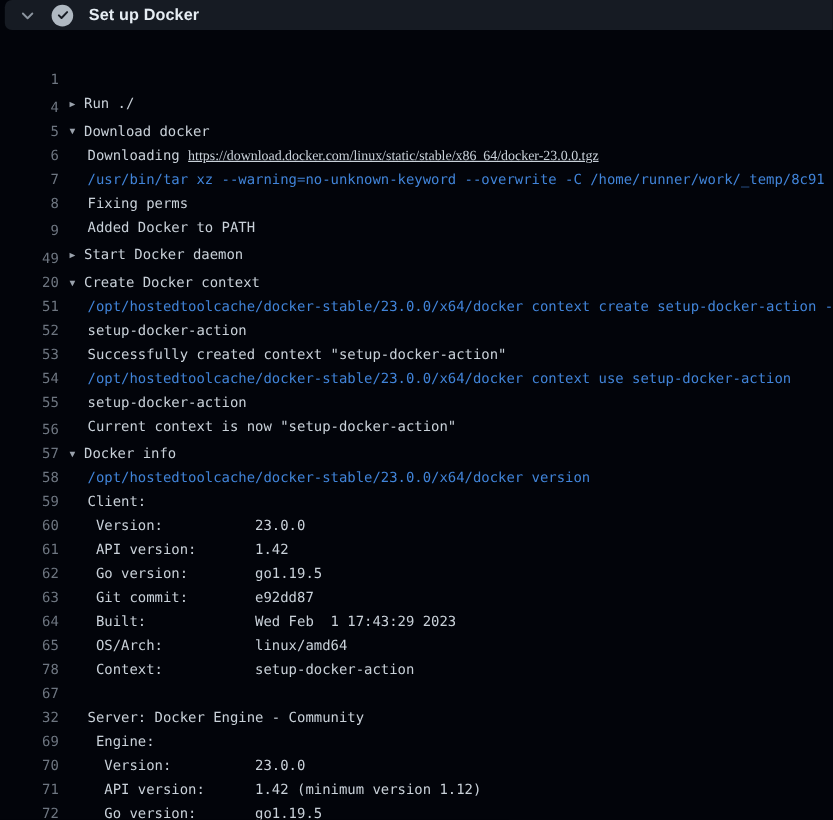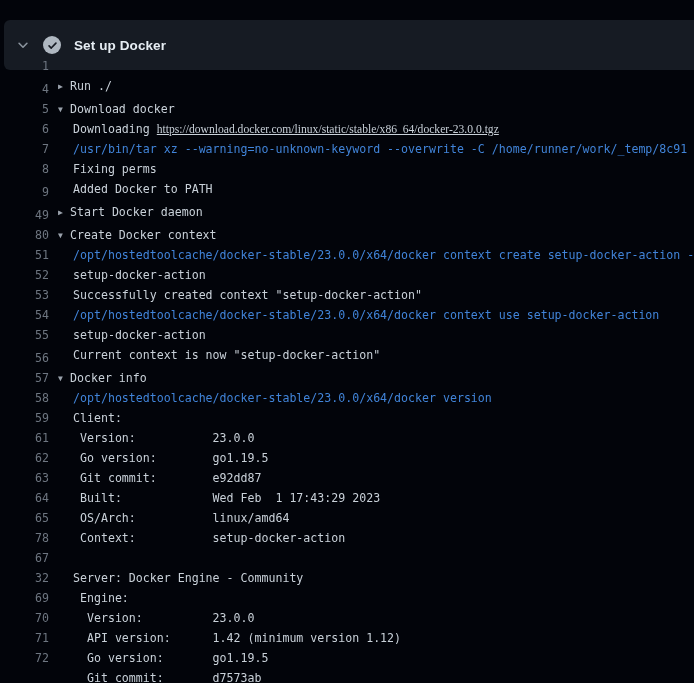--- a/index.html
+++ b/index.html
@@ -2,21 +2,21 @@
 <html><head>
 <meta charset="utf-8">
 <style>
   * { margin:0; padding:0; box-sizing:border-box; }
   html,body { width:694px; height:683px; overflow:hidden; }
   body {
     background:#02040a;
     font-family:"DejaVu Sans Mono", monospace;
   }
   .step-header {
-    position:absolute; top:20px; left:4px; width:690px; height:50px;
+    position:absolute; top:0; left:4px; width:690px; height:25px;
     background:#161b23; border-radius:6px 0 0 6px;
     display:flex; align-items:center; padding:0 12px;
     cursor:pointer;
   }
   .chev { width:14px; height:14px; margin-right:13px; flex:none; }
   .status-circle {
     width:18px; height:18px; border-radius:50%;
     background:#afb8c1; margin-right:13px; flex:none;
     display:flex; align-items:center; justify-content:center;
   }
@@ -90,21 +90,21 @@
     </div>
     <div class="row grp">
       <a class="ln">9</a>
       <div class="content"><span class="marker">▶</span><span>Start Docker daemon</span></div>
     </div>
     <div class="row grp">
       <a class="ln">49</a>
       <div class="content"><span class="marker">▼</span><span>Create Docker context</span></div>
     </div>
     <div class="row">
-      <a class="ln">80</a>
+      <a class="ln">20</a>
       <div class="content cmd detail"><span>/opt/hostedtoolcache/docker-stable/23.0.0/x64/docker context create setup-docker-action -</span></div>
     </div>
     <div class="row">
       <a class="ln">51</a>
       <div class="content detail"><span>setup-docker-action</span></div>
     </div>
     <div class="row">
       <a class="ln">52</a>
       <div class="content detail"><span>Successfully created context "setup-docker-action"</span></div>
     </div>
@@ -128,20 +128,24 @@
       <a class="ln">57</a>
       <div class="content cmd detail"><span>/opt/hostedtoolcache/docker-stable/23.0.0/x64/docker version</span></div>
     </div>
     <div class="row">
       <a class="ln">58</a>
       <div class="content detail"><span>Client:</span></div>
     </div>
     <div class="row">
       <a class="ln">59</a>
       <div class="content detail"><span> Version:           23.0.0</span></div>
+    </div>
+    <div class="row">
+      <a class="ln">60</a>
+      <div class="content detail"><span> API version:       1.42</span></div>
     </div>
     <div class="row">
       <a class="ln">61</a>
       <div class="content detail"><span> Go version:        go1.19.5</span></div>
     </div>
     <div class="row">
       <a class="ln">62</a>
       <div class="content detail"><span> Git commit:        e92dd87</span></div>
     </div>
     <div class="row">

